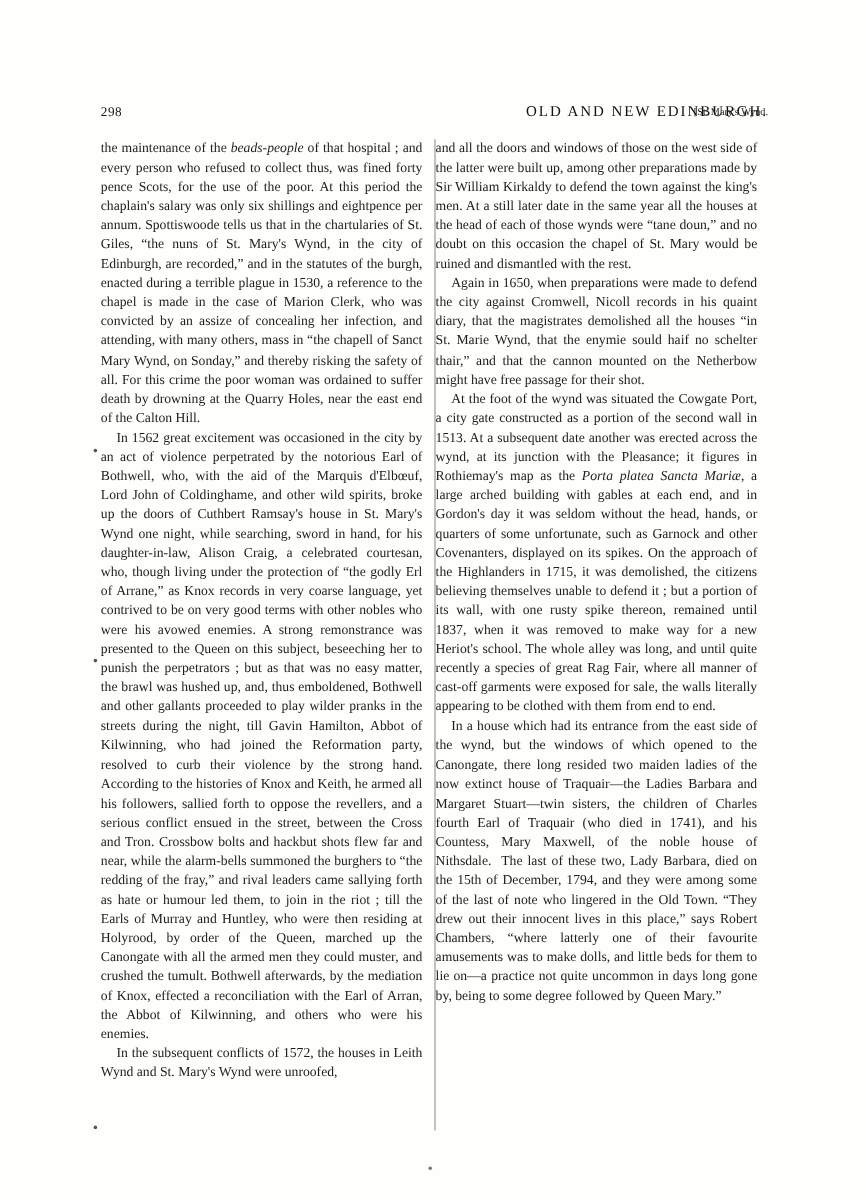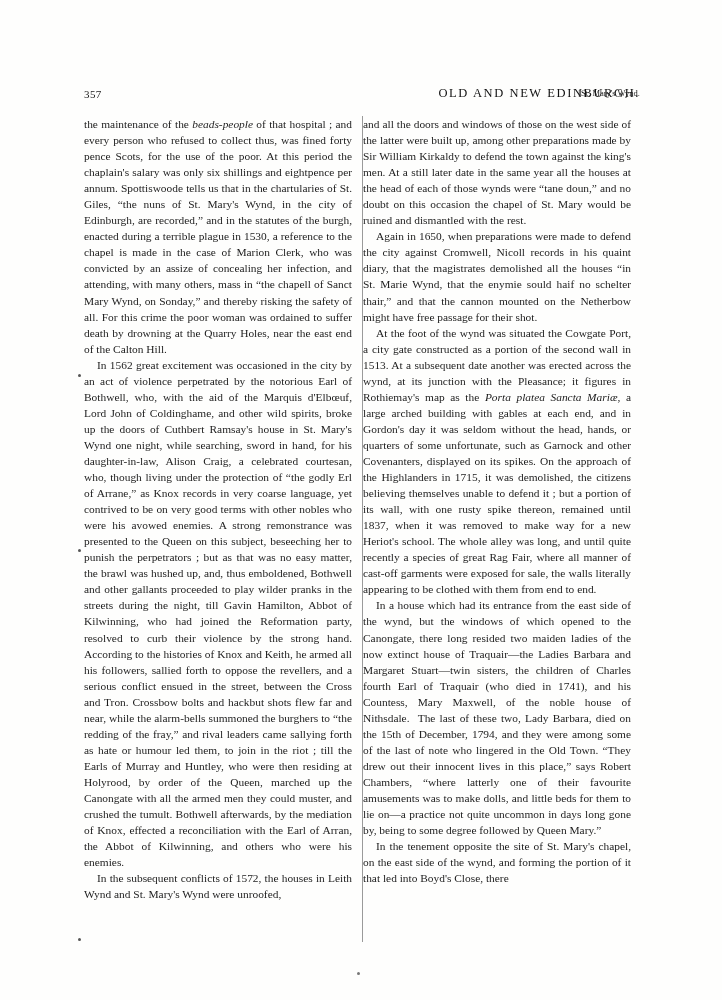--- a/index.html
+++ b/index.html
@@ -105,38 +105,37 @@
     background: #777;
     border-radius: 50%;
   }
 </style>
 </head>
 <body>
 
 <div class="page">
 
   <div class="header">
-    <div class="folio">357</div>
+    <div class="folio">298</div>
     <div class="running-title">OLD AND NEW EDINBURGH.</div>
     <div class="side-note">[St. Mary's Wynd.</div>
   </div>
 
   <div class="columns">
     <div class="col col-left">
         <p>the maintenance of the <span class="it">beads-people</span> of that hospital ; and every person who refused to collect thus, was fined forty pence Scots, for the use of the poor. At this period the chaplain's salary was only six shillings and eightpence per annum. Spottiswoode tells us that in the chartularies of St. Giles, “the nuns of St. Mary's Wynd, in the city of Edinburgh, are recorded,” and in the statutes of the burgh, enacted during a terrible plague in 1530, a reference to the chapel is made in the case of Marion Clerk, who was convicted by an assize of concealing her infection, and attending, with many others, mass in “the chapell of Sanct Mary Wynd, on Sonday,” and thereby risking the safety of all. For this crime the poor woman was ordained to suffer death by drowning at the Quarry Holes, near the east end of the Calton Hill.</p>
         <p class="indent">In 1562 great excitement was occasioned in the city by an act of violence perpetrated by the notorious Earl of Bothwell, who, with the aid of the Marquis d'Elbœuf, Lord John of Coldinghame, and other wild spirits, broke up the doors of Cuthbert Ramsay's house in St. Mary's Wynd one night, while searching, sword in hand, for his daughter-in-law, Alison Craig, a celebrated courtesan, who, though living under the protection of “the godly Erl of Arrane,” as Knox records in very coarse language, yet contrived to be on very good terms with other nobles who were his avowed enemies. A strong remonstrance was presented to the Queen on this subject, beseeching her to punish the perpetrators ; but as that was no easy matter, the brawl was hushed up, and, thus emboldened, Bothwell and other gallants proceeded to play wilder pranks in the streets during the night, till Gavin Hamilton, Abbot of Kilwinning, who had joined the Reformation party, resolved to curb their violence by the strong hand. According to the histories of Knox and Keith, he armed all his followers, sallied forth to oppose the revellers, and a serious conflict ensued in the street, between the Cross and Tron. Crossbow bolts and hackbut shots flew far and near, while the alarm-bells summoned the burghers to “the redding of the fray,” and rival leaders came sallying forth as hate or humour led them, to join in the riot ; till the Earls of Murray and Huntley, who were then residing at Holyrood, by order of the Queen, marched up the Canongate with all the armed men they could muster, and crushed the tumult. Bothwell afterwards, by the mediation of Knox, effected a reconciliation with the Earl of Arran, the Abbot of Kilwinning, and others who were his enemies.</p>
         <p class="indent">In the subsequent conflicts of 1572, the houses in Leith Wynd and St. Mary's Wynd were unroofed,</p>
       </div>
     <div class="rule"></div>
     <div class="col col-right">
         <p>and all the doors and windows of those on the west side of the latter were built up, among other preparations made by Sir William Kirkaldy to defend the town against the king's men. At a still later date in the same year all the houses at the head of each of those wynds were “tane doun,” and no doubt on this occasion the chapel of St. Mary would be ruined and dismantled with the rest.</p>
         <p class="indent">Again in 1650, when preparations were made to defend the city against Cromwell, Nicoll records in his quaint diary, that the magistrates demolished all the houses “in St. Marie Wynd, that the enymie sould haif no schelter thair,” and that the cannon mounted on the Netherbow might&nbsp;have free passage for their shot.</p>
         <p class="indent">At the foot of the wynd was situated the Cowgate Port, a city gate constructed as a portion of the second wall in 1513. At a subsequent date another was erected across the wynd, at its junction with the Pleasance; it figures in Rothiemay's map as the <span class="it">Porta platea Sancta Mariæ</span>, a large arched building with gables at each end, and in Gordon's day it was seldom without the head, hands, or quarters of some unfortunate, such as Garnock and other Covenanters, displayed on its spikes. On the approach of the Highlanders in 1715, it was demolished, the citizens believing themselves unable to defend it ; but a portion of its wall, with one rusty spike thereon, remained until 1837, when it was removed to make way for a new Heriot's school. The whole alley was long, and until quite recently a species of great Rag Fair, where all manner of cast-off garments were exposed for sale, the walls literally appearing to be clothed with them from end to end.</p>
         <p class="indent">In a house which had its entrance from the east side of the wynd, but the windows of which opened to the Canongate, there long resided two maiden ladies of the now extinct house of Traquair—the Ladies Barbara and Margaret Stuart—twin sisters, the children of Charles fourth Earl of Traquair (who died in 1741), and his Countess, Mary Maxwell, of the noble house of Nithsdale.&nbsp; The last of these two, Lady Barbara, died on the 15th of December, 1794, and they were among some of the last of note who lingered in the Old Town. “They drew out their innocent lives in this place,” says Robert Chambers, “where latterly one of their favourite amusements was to make dolls, and little beds for them to lie on—a practice not quite uncommon in days long gone by, being to some degree followed by Queen Mary.”</p>
-        <p class="indent">In the tenement opposite the site of St. Mary's chapel, on the east side of the wynd, and forming the portion of it that led into Boyd's Close, there</p>
       </div>
   </div>
 
   <div class="dot-left" style="top:374px"></div>
   <div class="dot-left" style="top:549px"></div>
   <div class="dot-left" style="top:938px"></div>
   <div class="dot-bottom"></div>
 
 </div>
 

